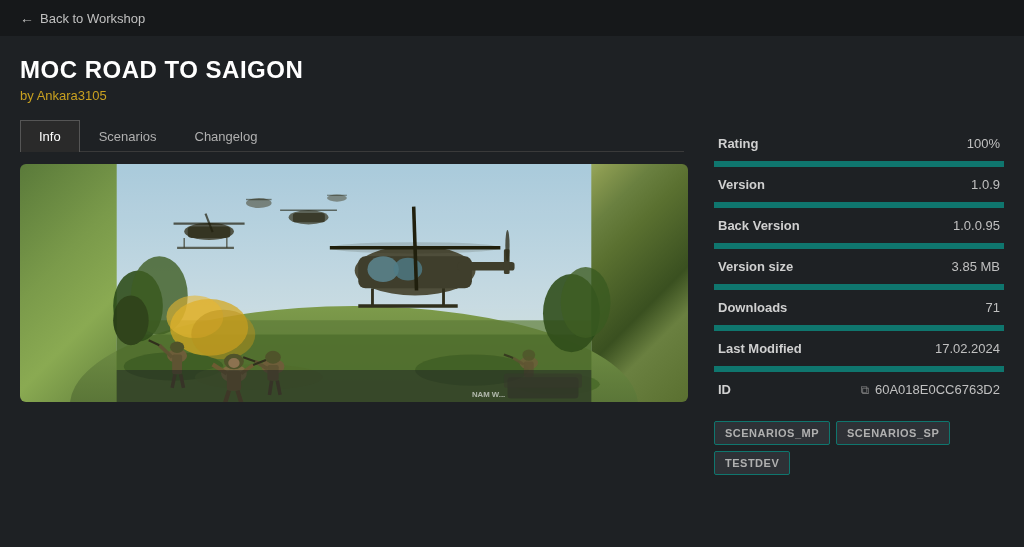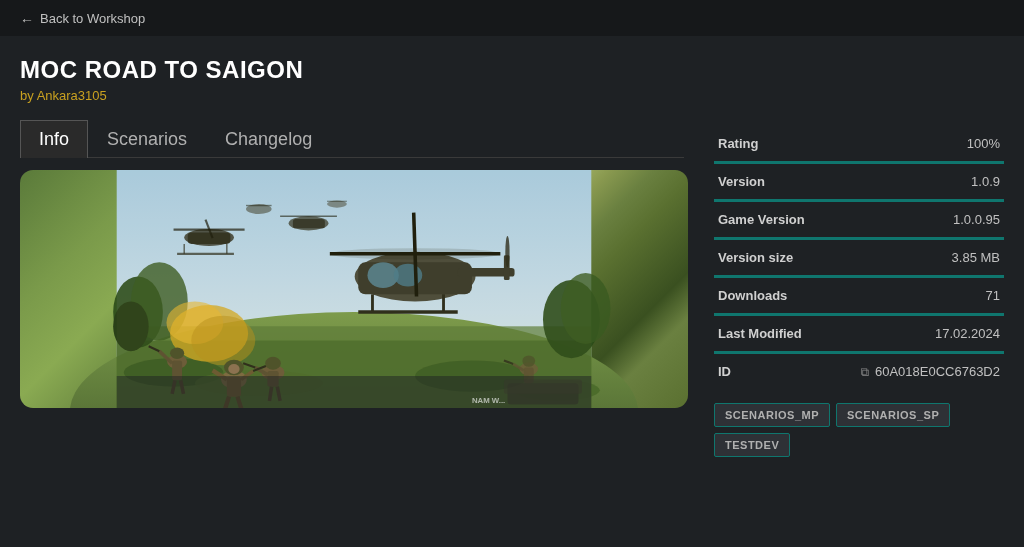--- a/index.html
+++ b/index.html
@@ -63,21 +63,21 @@
 
     .tabs {
       display: flex;
       gap: 0;
       margin-bottom: 12px;
       border-bottom: 1px solid #3a3a3a;
     }
 
     .tab {
       padding: 8px 18px;
-      font-size: 18px;
+      font-size: 13px;
       color: #b0b0b0;
       cursor: pointer;
       border: 1px solid transparent;
       border-bottom: none;
       background: transparent;
       position: relative;
       bottom: -1px;
     }
 
     .tab.active {
@@ -101,21 +101,21 @@
         #9aaa60 55%,
         #aaba70 60%,
         #8a9a50 65%,
         #6a8040 70%,
         #5a7030 75%,
         #4a6028 80%,
         #3a5020 85%,
         #6a8040 90%,
         #5a7030 100%
       );
-      border-radius: 13px;
+      border-radius: 6px;
       overflow: hidden;
       position: relative;
     }
 
     
     .scene-svg {
       width: 100%;
       height: 100%;
     }
 
@@ -124,21 +124,21 @@
       flex-shrink: 0;
       padding-top: 70px;
     }
 
     .info-table {
       width: 100%;
       border-collapse: collapse;
     }
 
     .info-table tr {
-      border-bottom: 3px solid #0f766e;
+      border-bottom: 6px solid #0f766e;
     }
 
     .info-table tr:last-child {
       border-bottom: none;
     }
 
     .info-table td {
       padding: 10px 4px;
       font-size: 13px;
       vertical-align: middle;
@@ -349,21 +349,21 @@
       <tbody>
         <tr>
           <td>Rating</td>
           <td>100%</td>
         </tr>
         <tr>
           <td>Version</td>
           <td>1.0.9</td>
         </tr>
         <tr>
-          <td>Game Version</td>
+          <td>Back Version</td>
           <td>1.0.0.95</td>
         </tr>
         <tr>
           <td>Version size</td>
           <td>3.85 MB</td>
         </tr>
         <tr>
           <td>Downloads</td>
           <td>71</td>
         </tr>

